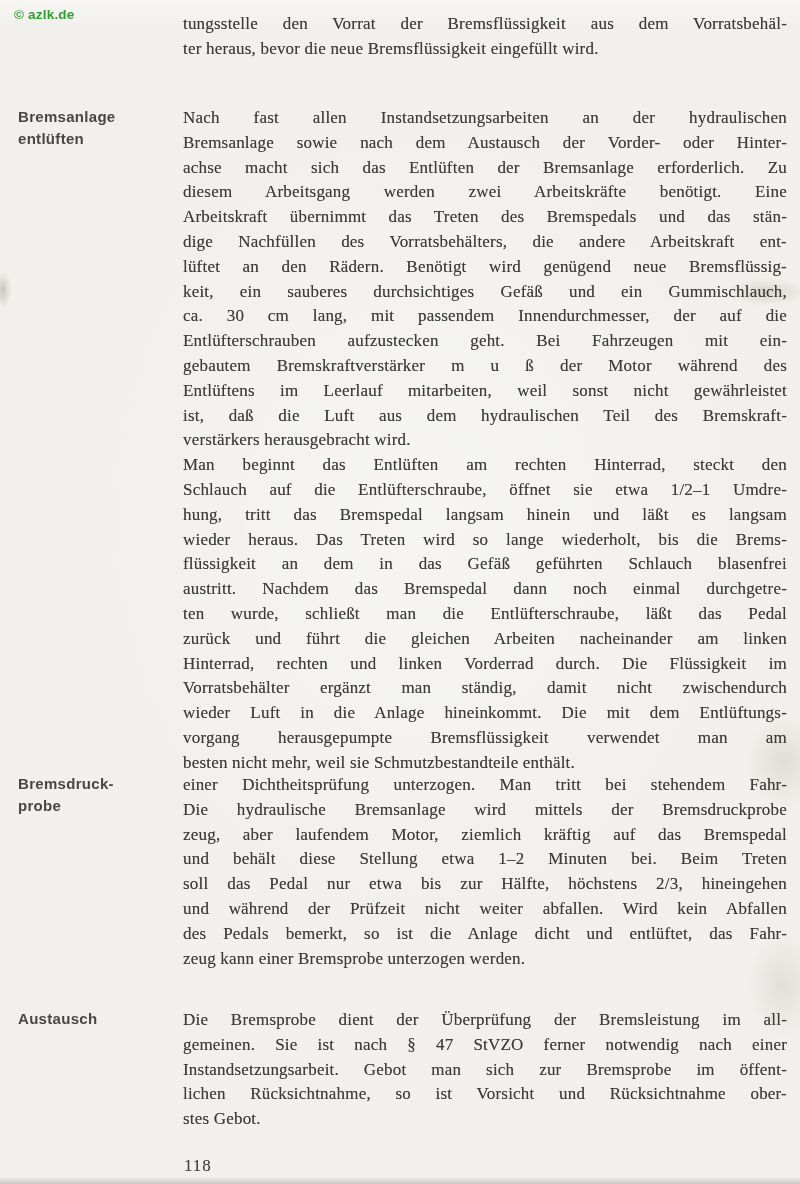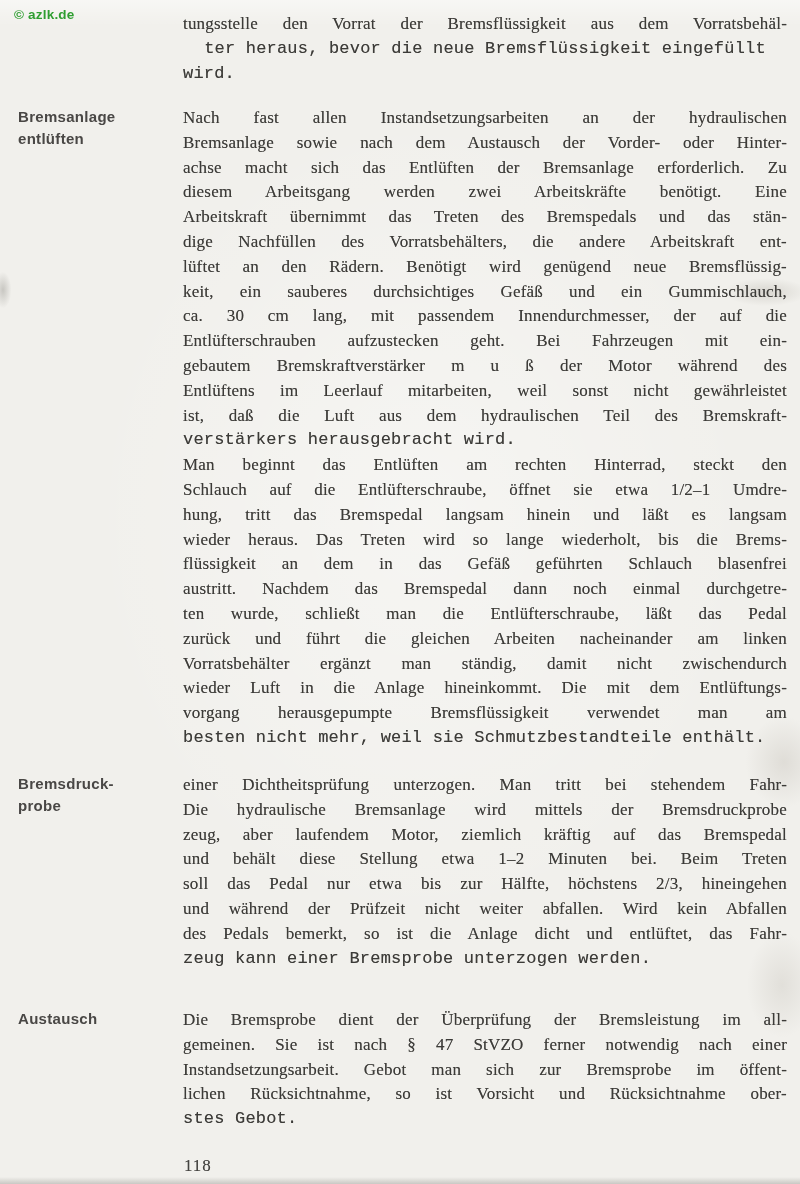--- a/index.html
+++ b/index.html
@@ -49,21 +49,21 @@
   .body-col {
     position: absolute;
     left: 183px;
     width: 604px;
     font-size: 17px;
     line-height: 24.8px;
     letter-spacing: 0.2px;
     text-shadow: 0 0 0.6px rgba(70,68,64,0.55);
   }
   .body-col .line { text-align: justify; text-align-last: justify; }
-  .body-col .line.flush { text-align: center; text-align-last: left; font-family: Liberation Mono, monospace; }
+  .body-col .line.flush { text-align: center; text-align-last: left; }
   .no-just .line { text-align: left !important; text-align-last: left !important; }
   #intro-body { top: 12px; }
   #s1-head, #s1-body { top: 106px; }
   #s2-head, #s2-body { top: 773px; }
   #s3-head, #s3-body { top: 1008px; }
   .page-number {
     position: absolute;
     left: 184px; top: 1156px;
     font-size: 17px;
     letter-spacing: 1px;
@@ -103,20 +103,21 @@
       <div class="line">ist, daß die Luft aus dem hydraulischen Teil des Bremskraft-</div>
       <div class="line flush">verstärkers herausgebracht wird.</div>
       <div class="line">Man beginnt das Entlüften am rechten Hinterrad, steckt den</div>
       <div class="line">Schlauch auf die Entlüfterschraube, öffnet sie etwa 1/2–1 Umdre-</div>
       <div class="line">hung, tritt das Bremspedal langsam hinein und läßt es langsam</div>
       <div class="line">wieder heraus. Das Treten wird so lange wiederholt, bis die Brems-</div>
       <div class="line">flüssigkeit an dem in das Gefäß geführten Schlauch blasenfrei</div>
       <div class="line">austritt. Nachdem das Bremspedal dann noch einmal durchgetre-</div>
       <div class="line">ten wurde, schließt man die Entlüfterschraube, läßt das Pedal</div>
       <div class="line">zurück und führt die gleichen Arbeiten nacheinander am linken</div>
+      <div class="line">Hinterrad, rechten und linken Vorderrad durch. Die Flüssigkeit im</div>
       <div class="line">Vorratsbehälter ergänzt man ständig, damit nicht zwischendurch</div>
       <div class="line">wieder Luft in die Anlage hineinkommt. Die mit dem Entlüftungs-</div>
       <div class="line">vorgang herausgepumpte Bremsflüssigkeit verwendet man am</div>
       <div class="line flush">besten nicht mehr, weil sie Schmutzbestandteile enthält.</div>
     </div>
 
   <div id="s2-head" class="margin-col no-just">
       <div class="line">Bremsdruck-</div>
       <div class="line flush">probe</div>
     </div>

